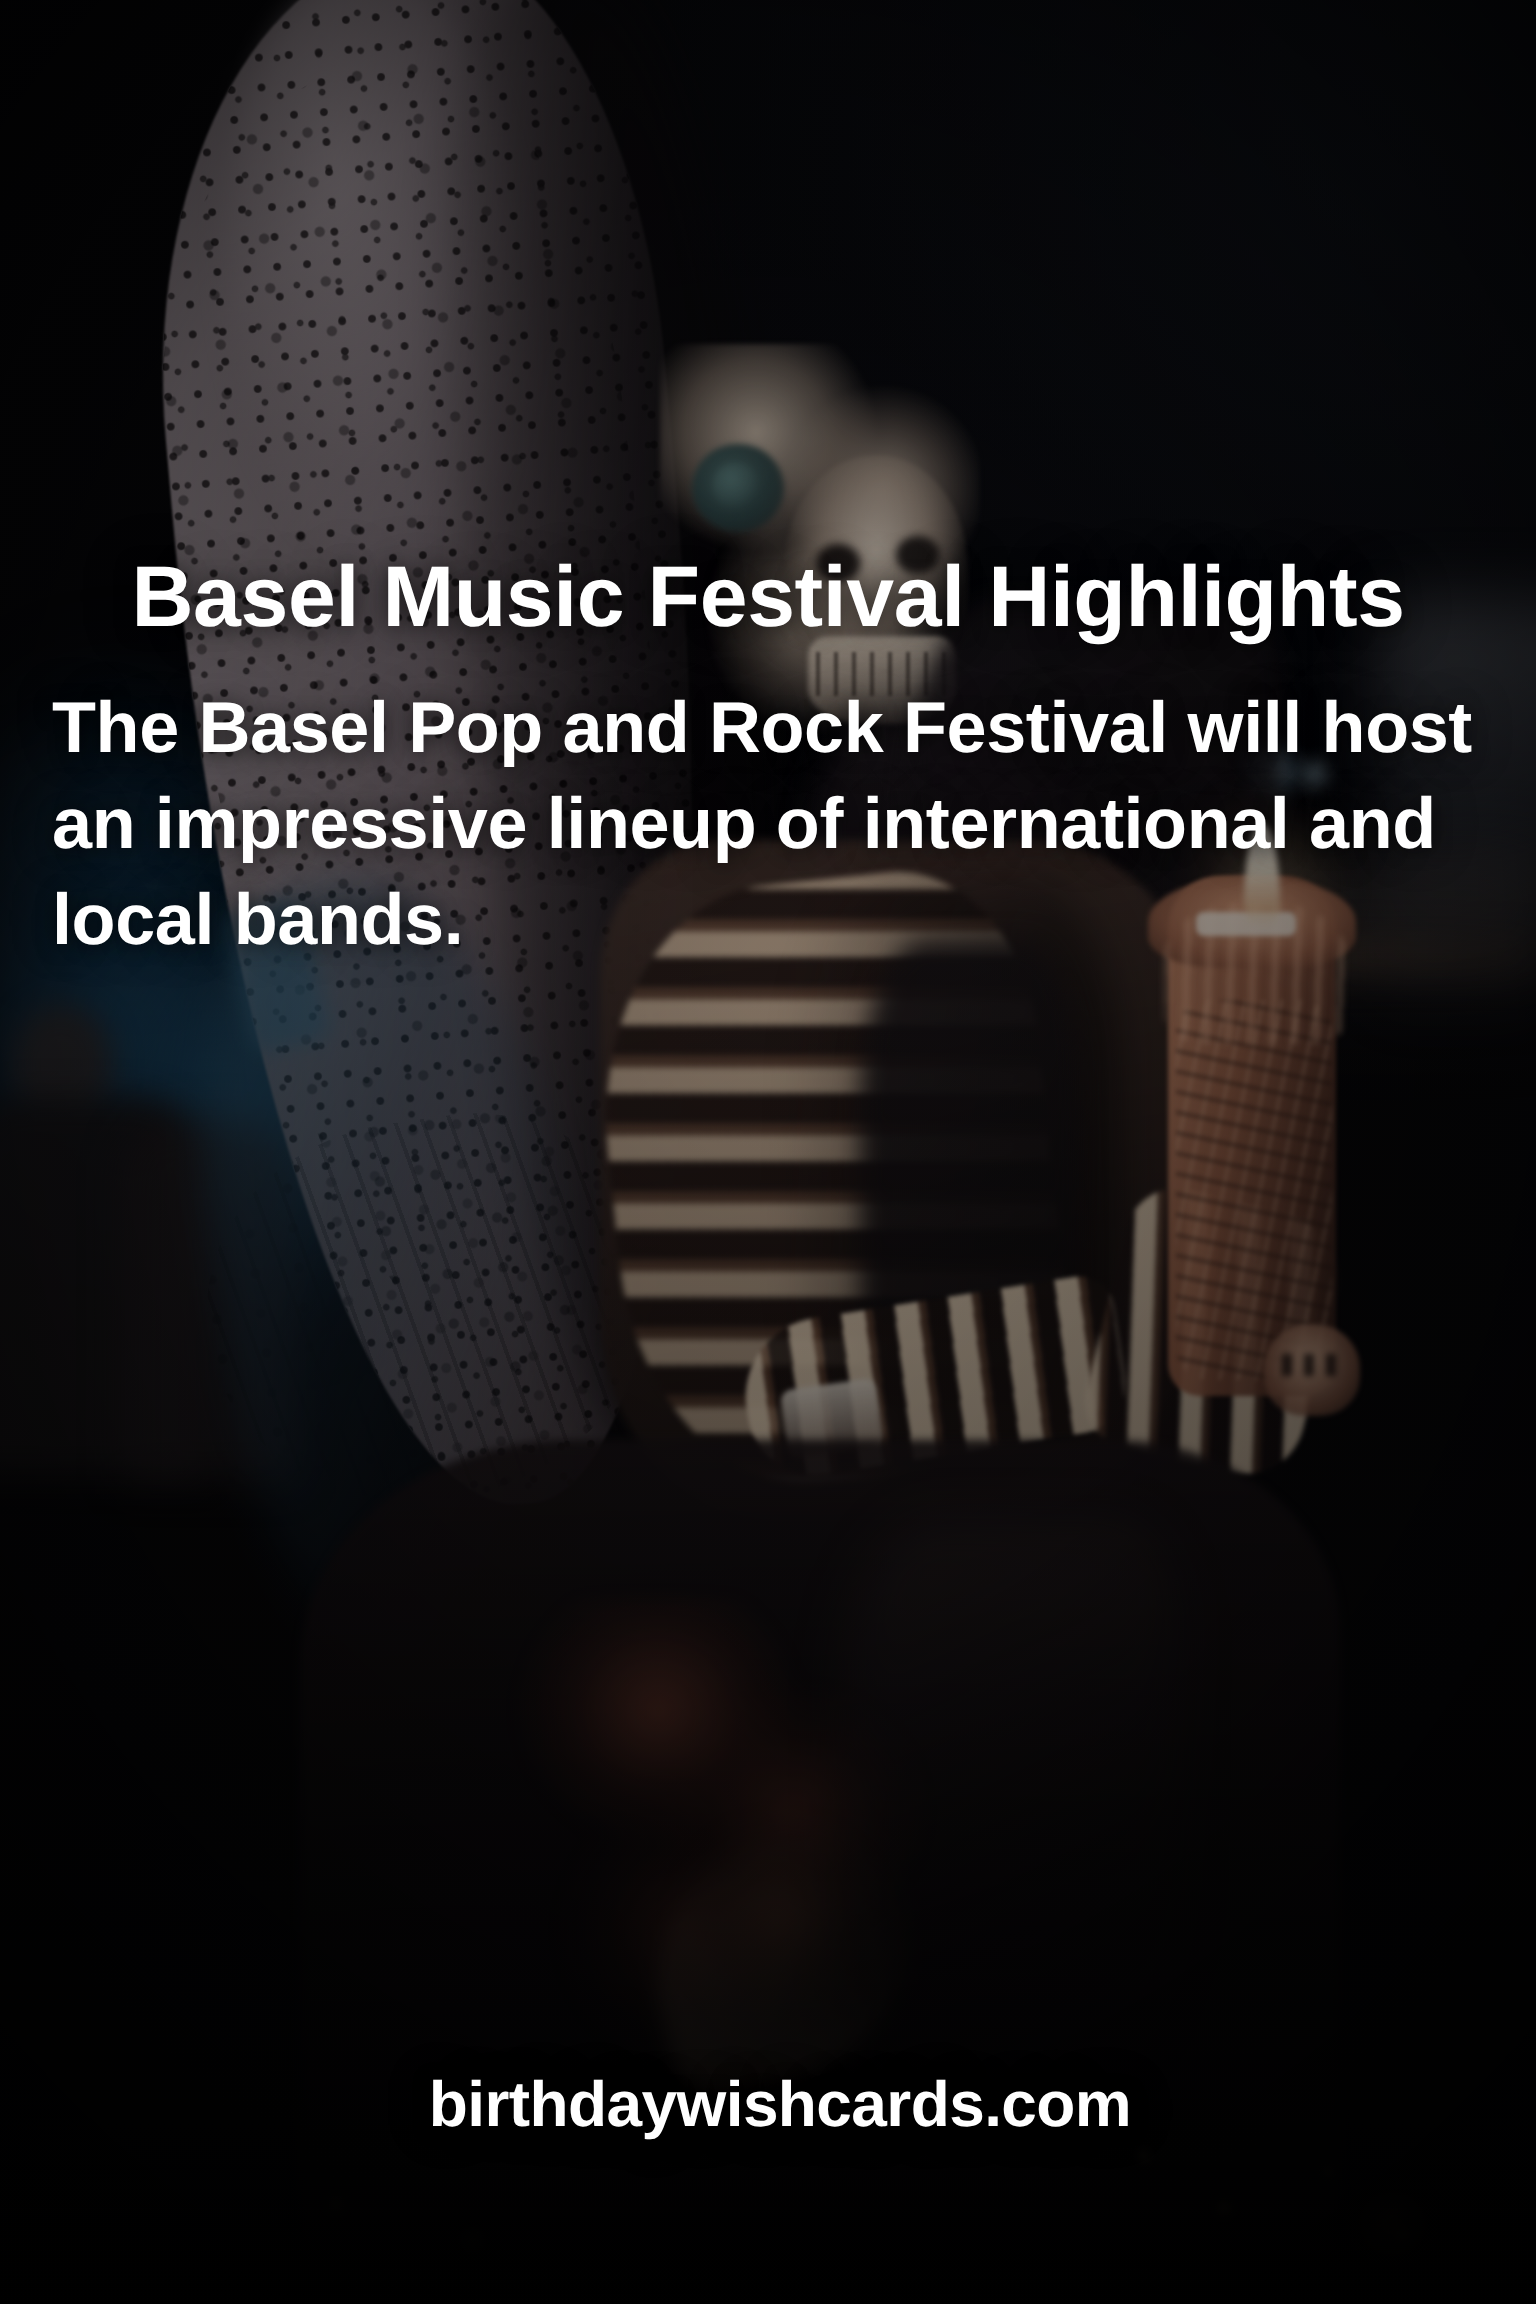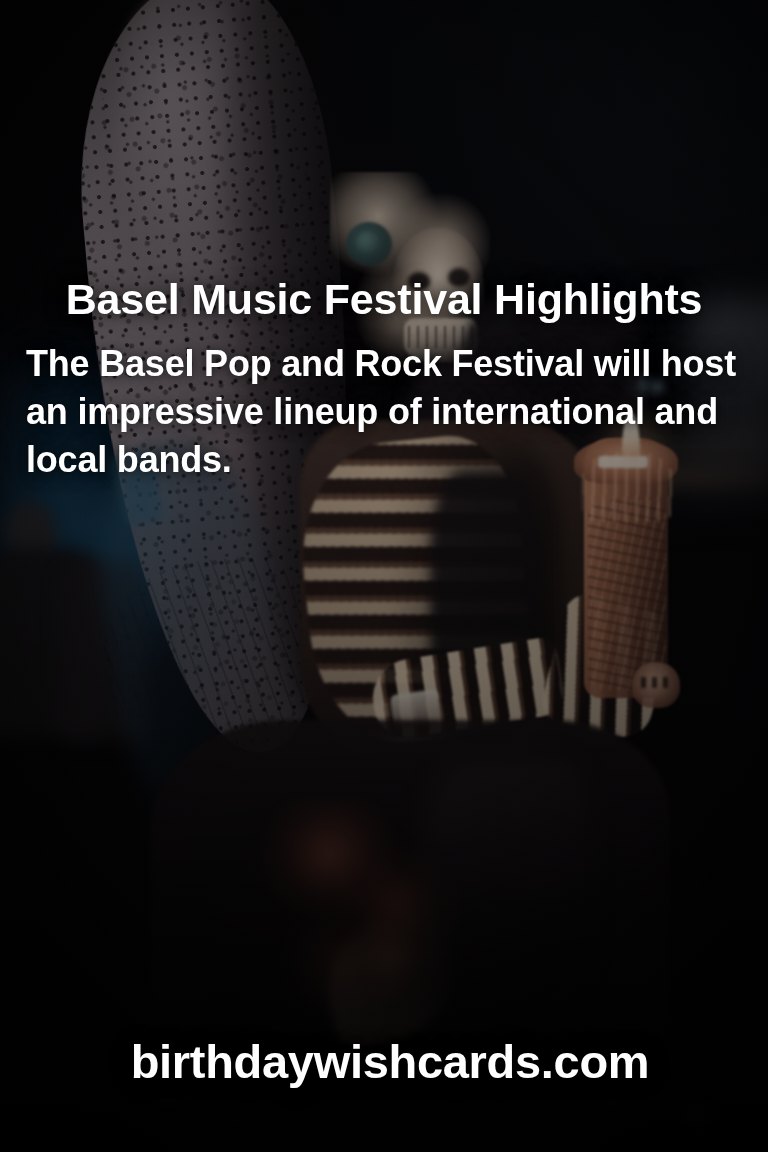--- a/index.html
+++ b/index.html
@@ -441,21 +441,21 @@
     letter-spacing:-.2px;
     text-shadow:0 1px 9px rgba(0,0,0,.5), 0 0 22px rgba(0,0,0,.38);
   }
   .footer-wrap {
     position:absolute;
     left:0; right:0; top:1034px;
     text-align:center;
   }
   .footer-url {
     color:#ffffff;
-    font-size:47px;
+    font-size:32px;
     font-weight:700;
     letter-spacing:-.3px;
     text-shadow:0 1px 9px rgba(0,0,0,.6), 0 0 22px rgba(0,0,0,.45);
     margin-left:12px;
   }
 </style>
 </head>
 <body>
 
 <div id="card">

